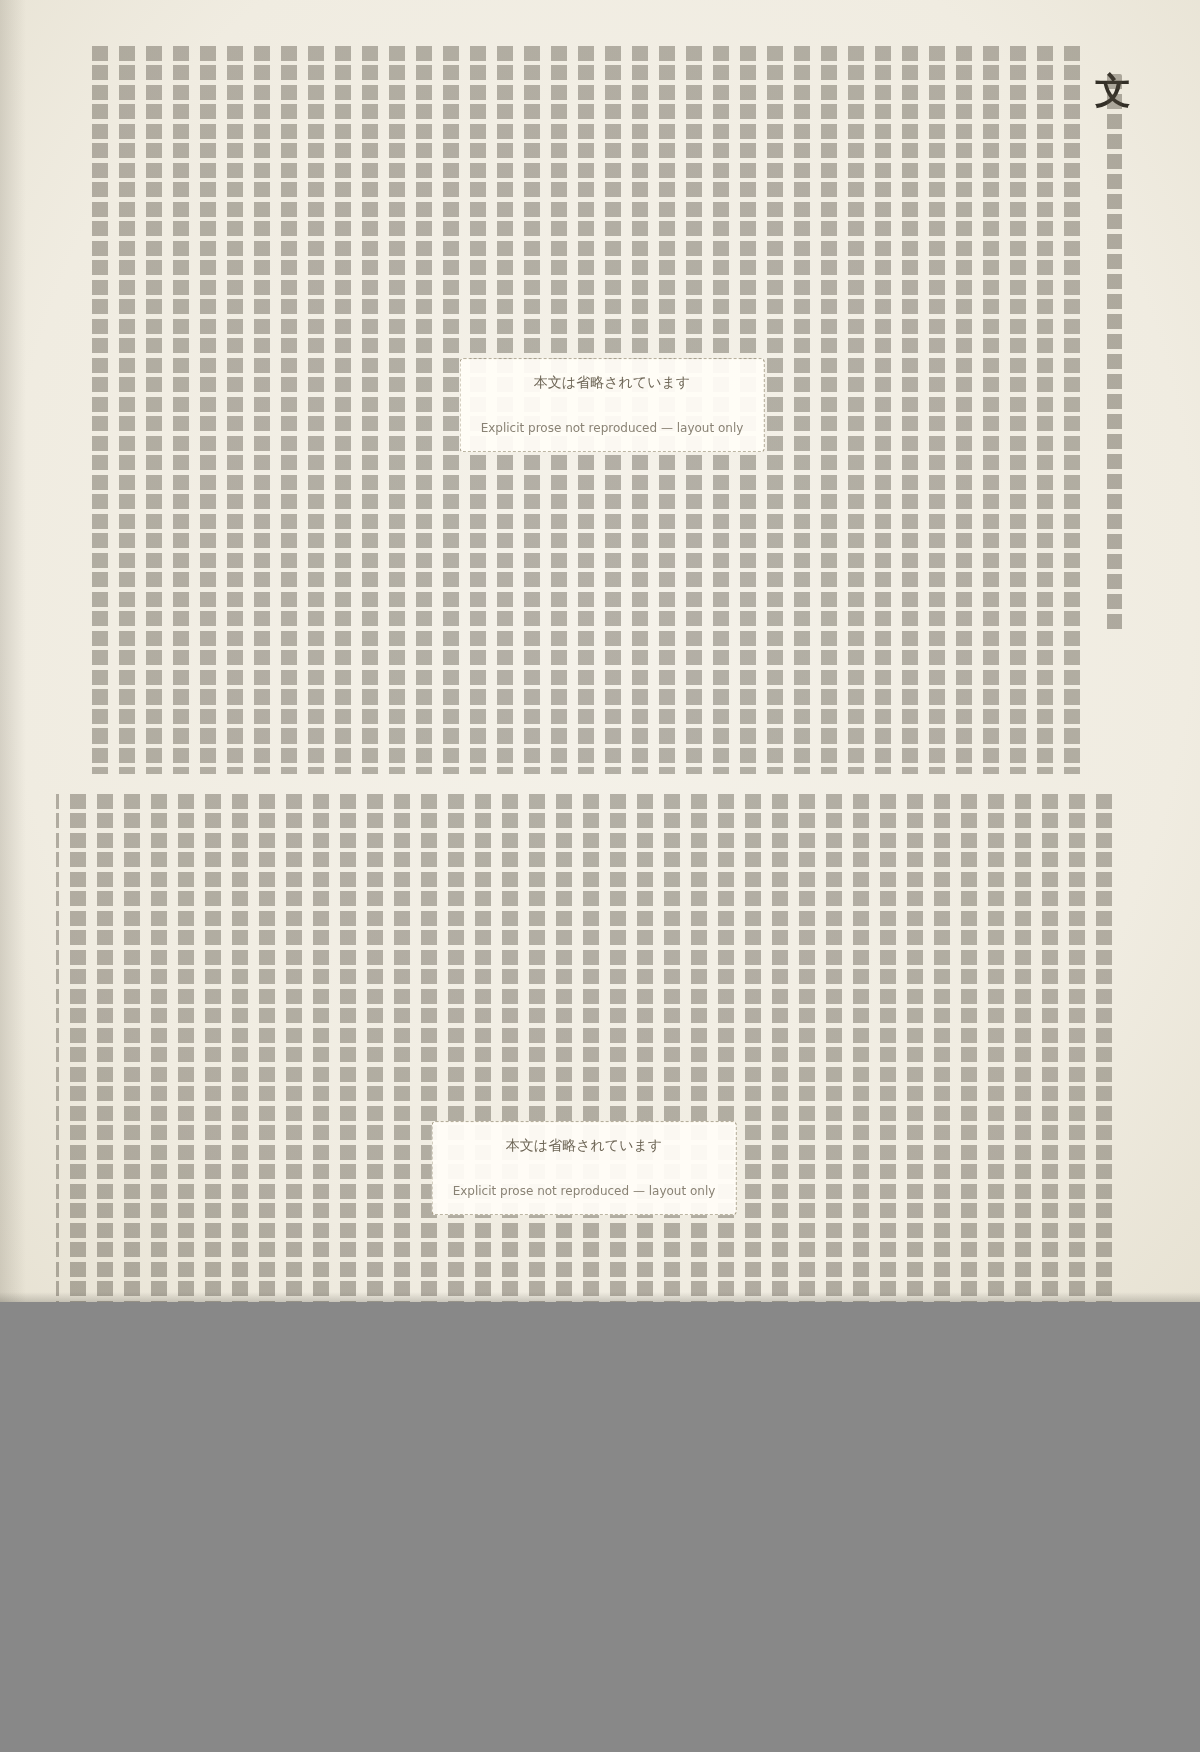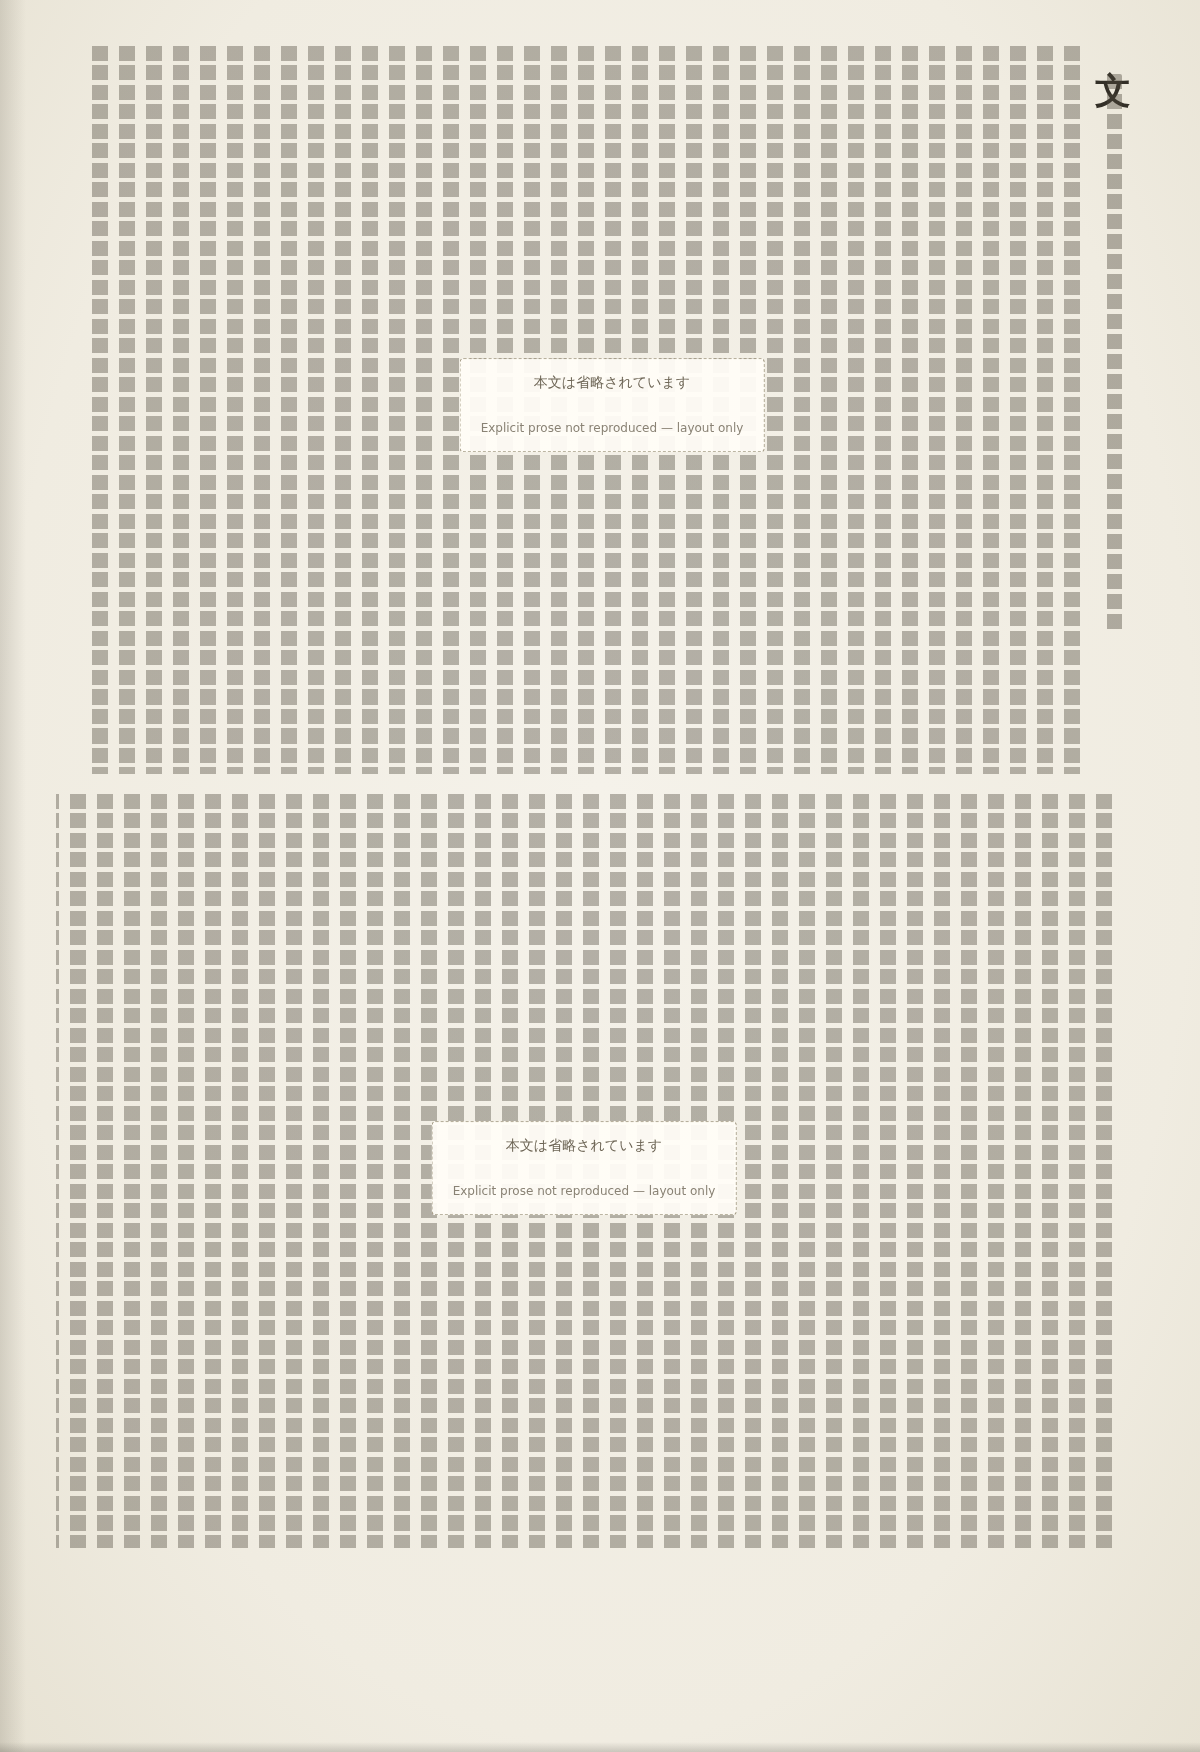--- a/index.html
+++ b/index.html
@@ -4,21 +4,21 @@
 <style>
   html, body {
     margin: 0;
     padding: 0;
     background: #888;
     font-family: "DejaVu Serif", serif;
   }
   .page {
     position: relative;
     width: 1200px;
-    height: 1752px;
+    height: 1302px;
     margin: 0 auto;
     background:
       radial-gradient(ellipse at 50% 45%, #f5f2ea 0%, #f0ece1 70%, #e7e2d3 100%);
     overflow: hidden;
     box-shadow: 0 0 12px rgba(0,0,0,.4);
   }
   
   .edge-shade-left {
     position: absolute; left: 0; top: 0; width: 26px; height: 100%;
     background: linear-gradient(to right, rgba(90,84,70,.18), rgba(90,84,70,0));

